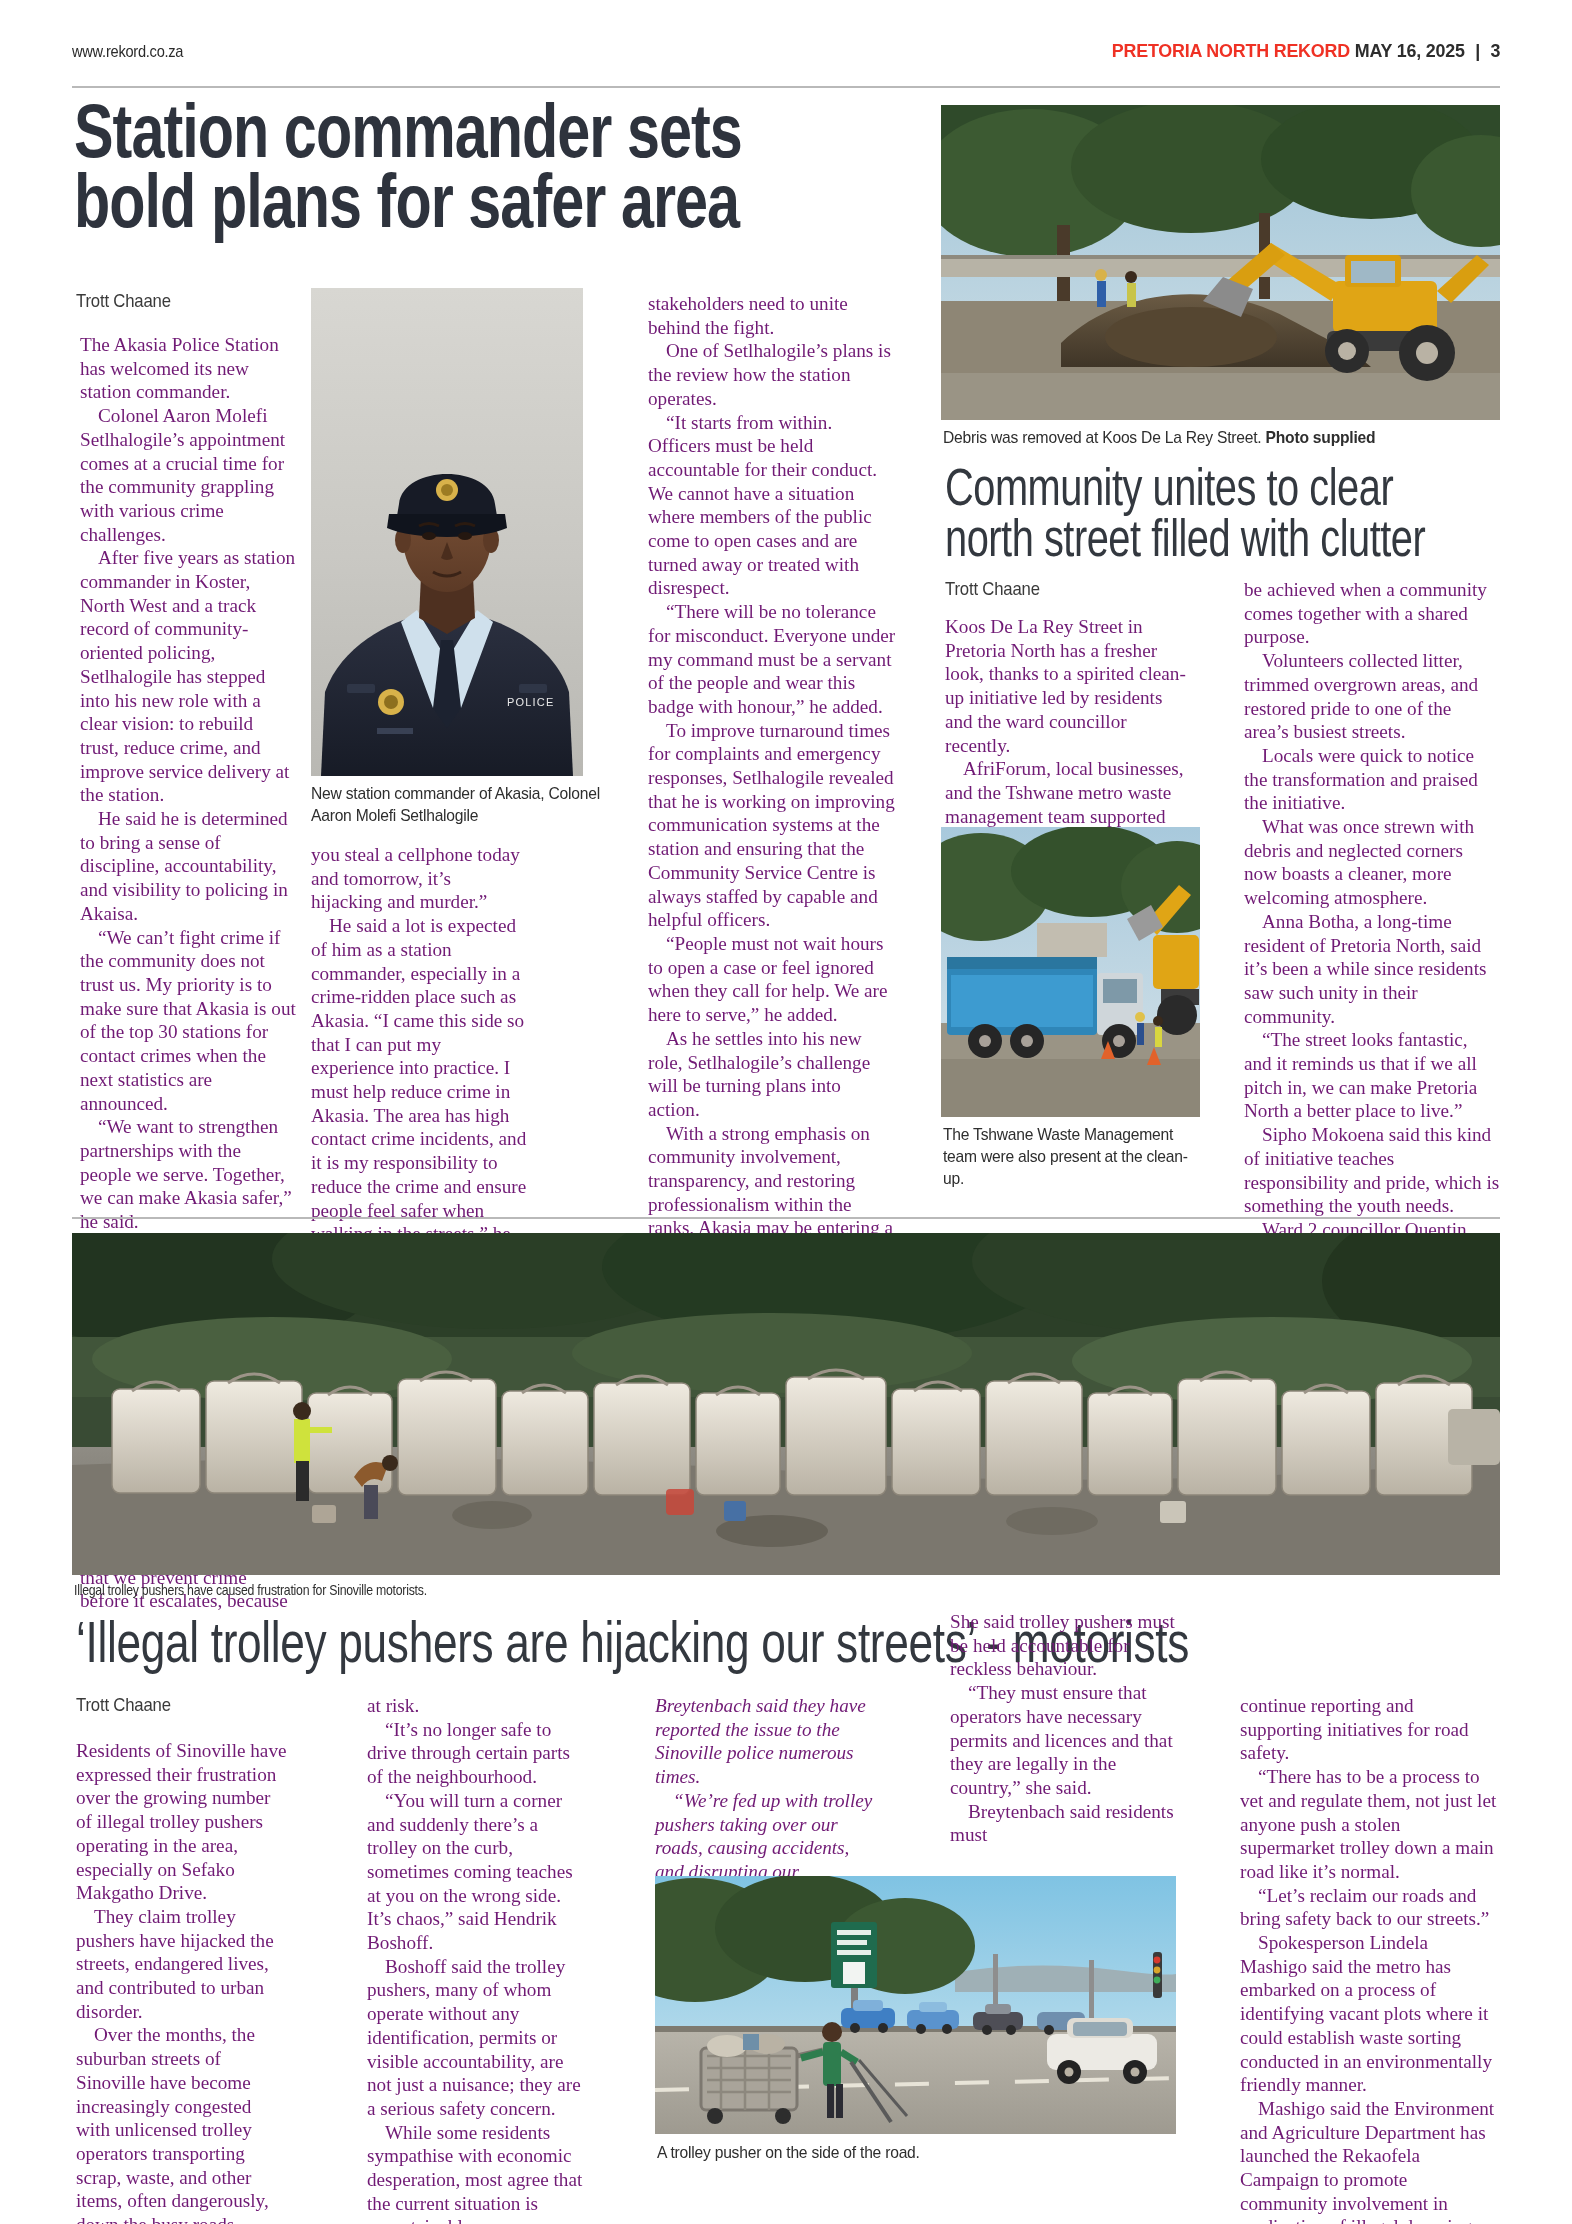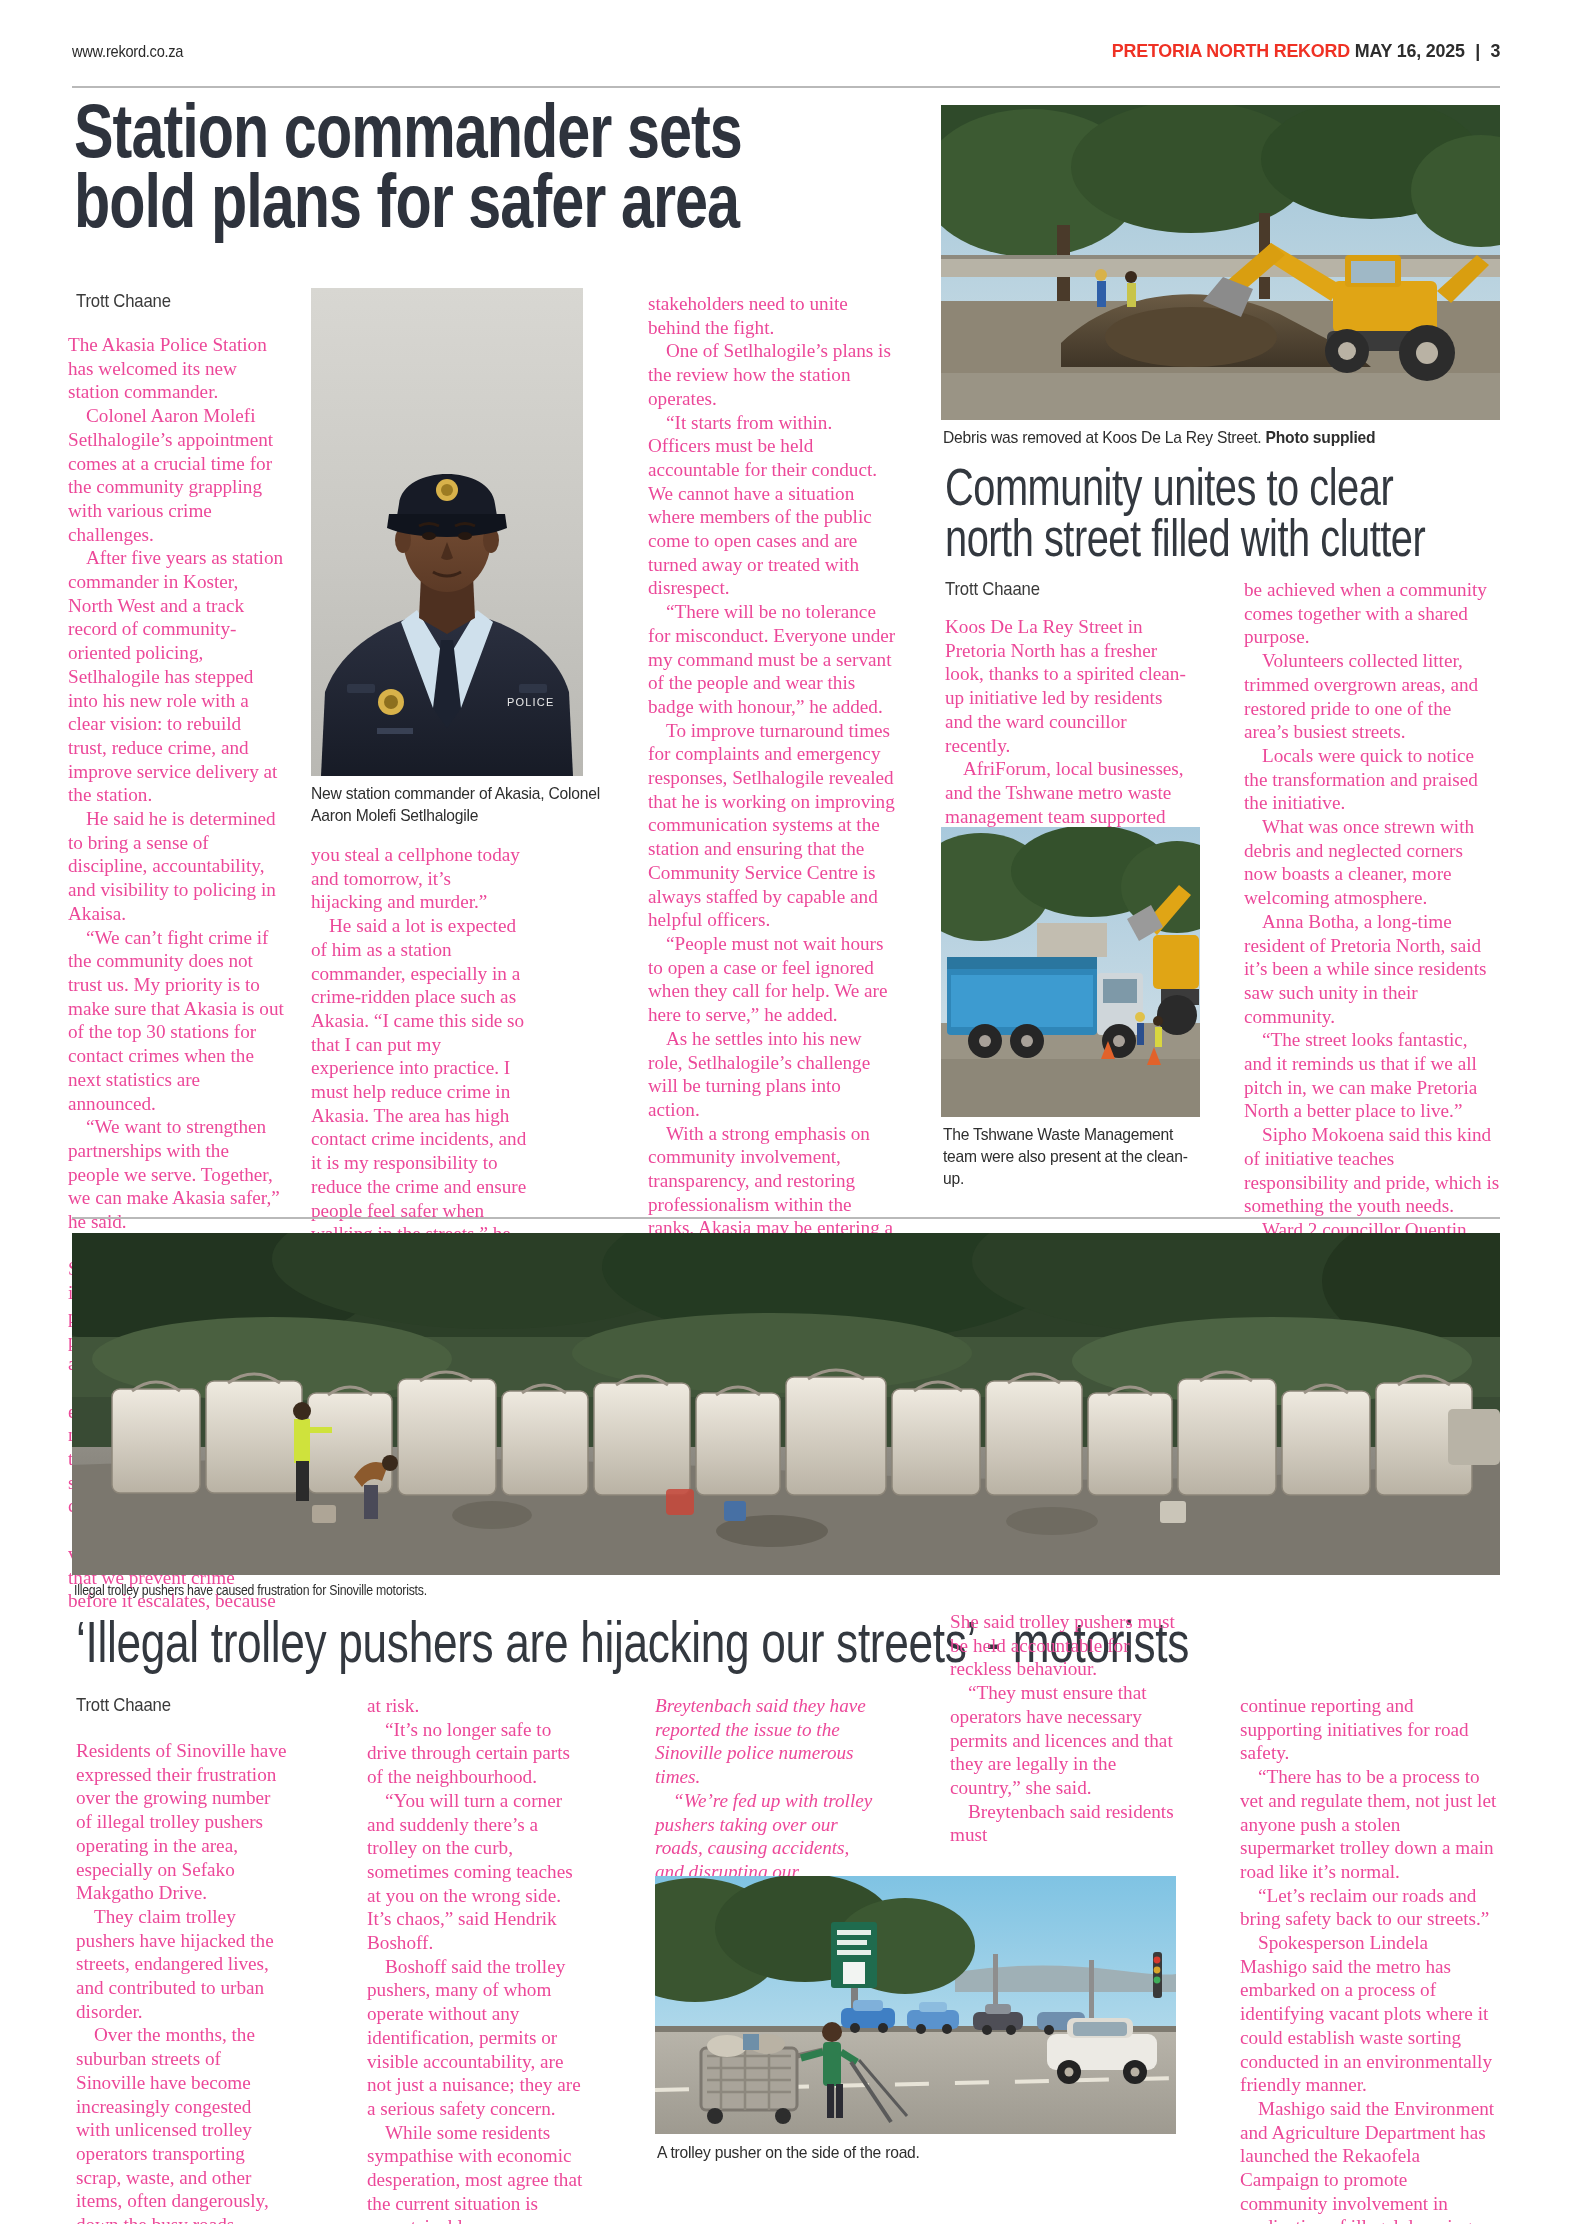--- a/index.html
+++ b/index.html
@@ -116,21 +116,21 @@
     transform-origin: left top;
   }
 
   
   .col {
     position: absolute;
     font-family: "Liberation Serif", serif;
     font-size: 19.2px;
     line-height: 1.235;
     text-align: left;
-    color: #ec4899;
+    color: #701a75;
     hyphens: none;
   }
   .col p { margin: 0; text-indent: 18px; }
   .col p.first { text-indent: 0; }
 
   
   .caption {
     position: absolute;
     font-family: "Liberation Sans", sans-serif;
     font-size: 17px;
@@ -241,21 +241,21 @@
 
       <rect x="66" y="440" width="36" height="6" fill="#394154"></rect>
     </svg>
   </div>
   <div class="caption" style="left:311px; top:783px; width:320px;">
     <span>New station commander of Akasia, Colonel Aaron Molefi Setlhalogile</span>
   </div>
 
   <div class="byline" style="left:76px; top:290px; width:260px;">Trott Chaane</div>
 
-  <div class="col" style="left:68px; top:333px; width:216px;">
+  <div class="col" style="left:80px; top:333px; width:216px;">
     <p class="first">The Akasia Police Station has welcomed its new station commander.</p>
     <p>Colonel Aaron Molefi Setlhalogile’s appointment comes at a crucial time for the community grappling with various crime challenges.</p>
     <p>After five years as station commander in Koster, North West and a track record of community-oriented policing, Setlhalogile has stepped into his new role with a clear vision: to rebuild trust, reduce crime, and improve service delivery at the station.</p>
     <p>He said he is determined to bring a sense of discipline, accountability, and visibility to policing in Akaisa.</p>
     <p>“We can’t fight crime if the community does not trust us. My priority is to make sure that Akasia is out of the top 30 stations for contact crimes when the next statistics are announced.</p>
     <p>“We want to strengthen partnerships with the people we serve. Together, we can make Akasia safer,” he said.</p>
     <p>A key part of Setlhalogile’s vision includes reviving sector policing and ensuring that patrol vehicles are active and visible in all hotspots.</p>
     <p>“I have been in law enforcement for 33 years now, and one of the crimes that was happening when I started was the snatching of cellphones.</p>
     <p>“I saw that I should venture into this career so that we prevent crime before it escalates, because</p>
   </div>

